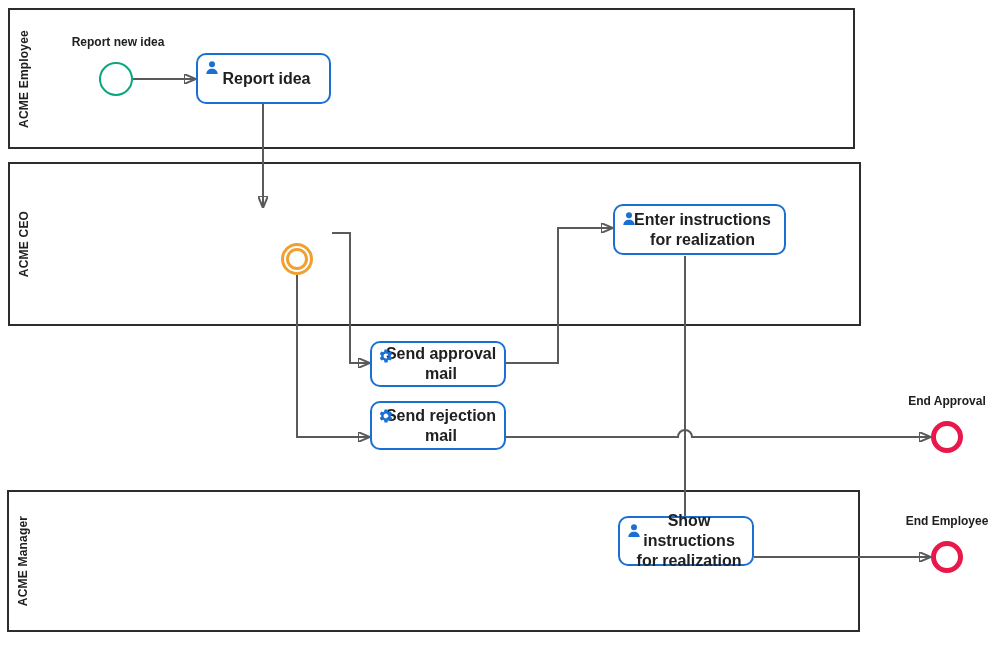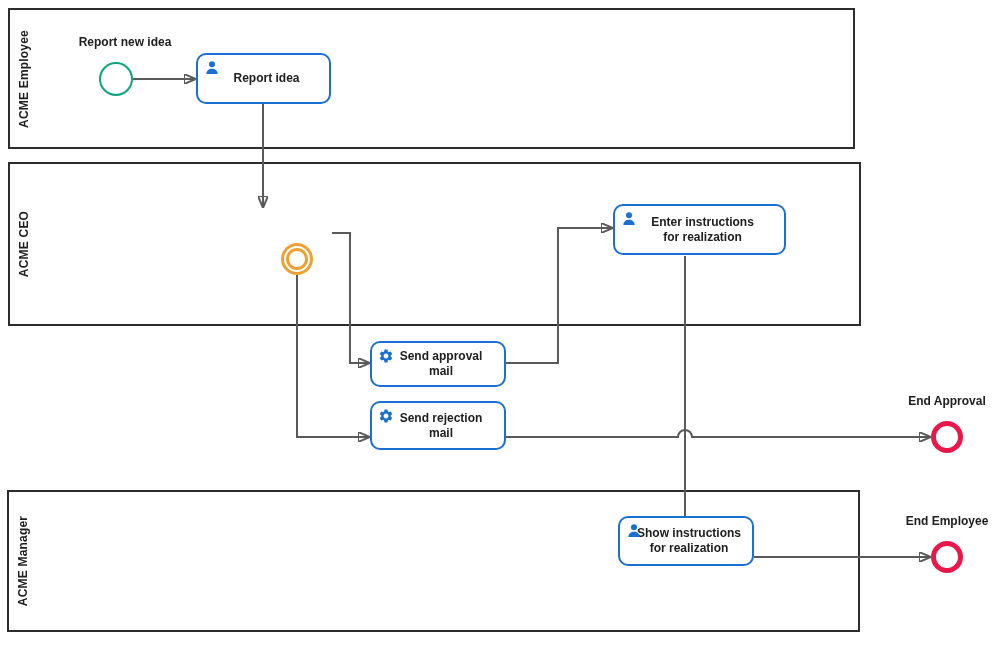--- a/index.html
+++ b/index.html
@@ -29,21 +29,21 @@
     font-size:12px;font-weight:700;color:var(--c-text);letter-spacing:0.2px;
   }
   #flows{position:absolute;left:0;top:0;z-index:1;}
   #flows path{fill:none;stroke:var(--c-flow);stroke-width:2;}
   .task{
     position:absolute;z-index:2;background:#ffffff;
     border:2px solid var(--c-task-border);border-radius:10px;box-sizing:border-box;
     display:flex;align-items:center;justify-content:center;
   }
   .task-label{
-    font-size:12px;font-weight:600;line-height:1.25;text-align:center;
+    font-size:16px;font-weight:600;line-height:1.25;text-align:center;
     white-space:pre-line;color:var(--c-text);padding-left:6px;
   }
   .task-icon{
     position:absolute;left:6px;top:5px;width:16px;height:16px;line-height:0;
   }
   .task-icon svg{width:16px;height:16px;fill:var(--c-icon);}
   .event{position:absolute;box-sizing:border-box;border-radius:50%;background:#ffffff;z-index:2;}
   .event.start{border:2px solid var(--c-start);}
   .event.end{border:5px solid var(--c-end);}
   .boundary-outer{
@@ -92,21 +92,21 @@
     <path d="M133 79 L195 79" marker-end="url(#arrow)"></path>
     <path d="M263 104 L263 207" marker-end="url(#arrow)"></path>
     <path d="M332 233 L350 233 L350 363 L369 363" marker-end="url(#arrow)"></path>
     <path d="M297 275 L297 437 L369 437" marker-end="url(#arrow)"></path>
     <path d="M506 363 L558 363 L558 228 L612 228" marker-end="url(#arrow)"></path>
     <path d="M685 256 L685 531" marker-end="url(#arrow)"></path>
     <path d="M506 437 L678 437 A 7 7 0 0 1 692 437 L930 437" marker-end="url(#arrow)"></path>
     <path d="M754 557 L930 557" marker-end="url(#arrow)"></path>
   </svg>
 
-  <div class="event-label" style="left:77px;top:35px;width:96px">Report new idea</div>
+  <div class="event-label" style="left:70px;top:35px;width:96px">Report new idea</div>
   <div class="event start" style="left:99px;top:62px;width:34px;height:34px"></div>
 
   <div class="event-label" style="left:897px;top:394px;width:100px">End Approval</div>
   <div class="event end" style="left:931px;top:421px;width:32px;height:32px"></div>
 
   <div class="event-label" style="left:897px;top:514px;width:100px">End Employee</div>
   <div class="event end" style="left:931px;top:541px;width:32px;height:32px"></div>
 
   <div class="task" style="left:196px;top:53px;width:135px;height:51px">
     <span class="task-icon">

